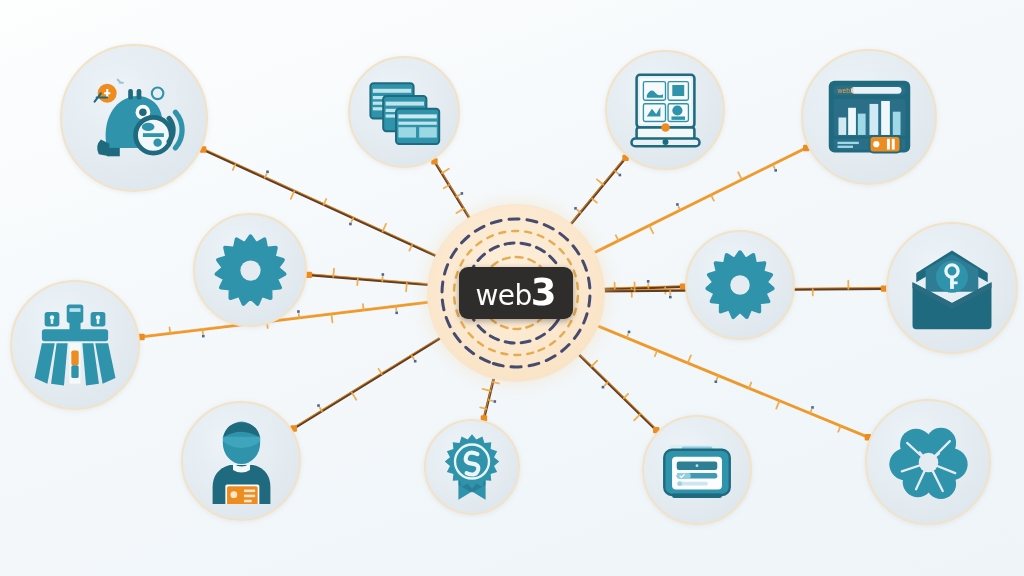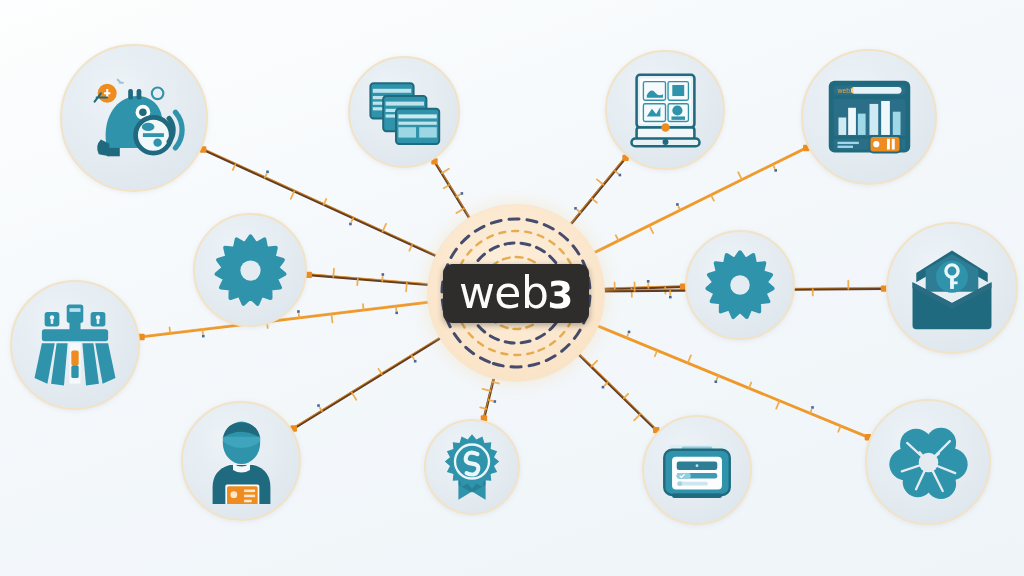--- a/index.html
+++ b/index.html
@@ -59,21 +59,21 @@
     border-radius: 9px;
     padding: 7px 16px 8px 16px;
     box-shadow: 0 2px 6px rgba(0,0,0,0.34);
     z-index: 5;
     display: flex;
     align-items: baseline;
     line-height: 1;
   }
   #hub-label .w {
     color: #fbfbfb;
-    font-size: 44px;
+    font-size: 28px;
     font-weight: 400;
     letter-spacing: -0.5px;
     font-family: "DejaVu Sans", sans-serif;
   }
   #hub-label .three {
     color: #ffffff;
     font-size: 37px;
     font-weight: 700;
     font-family: "DejaVu Sans", sans-serif;
     margin-left: -1px;

